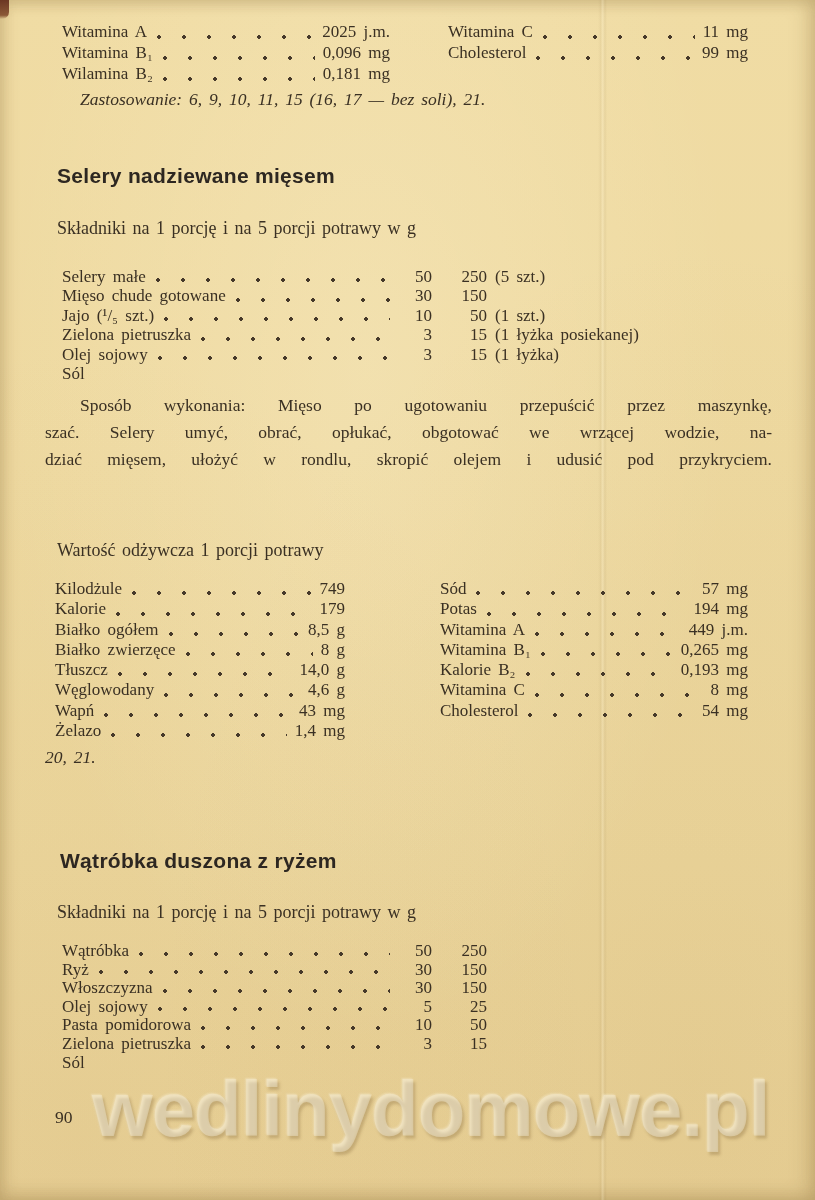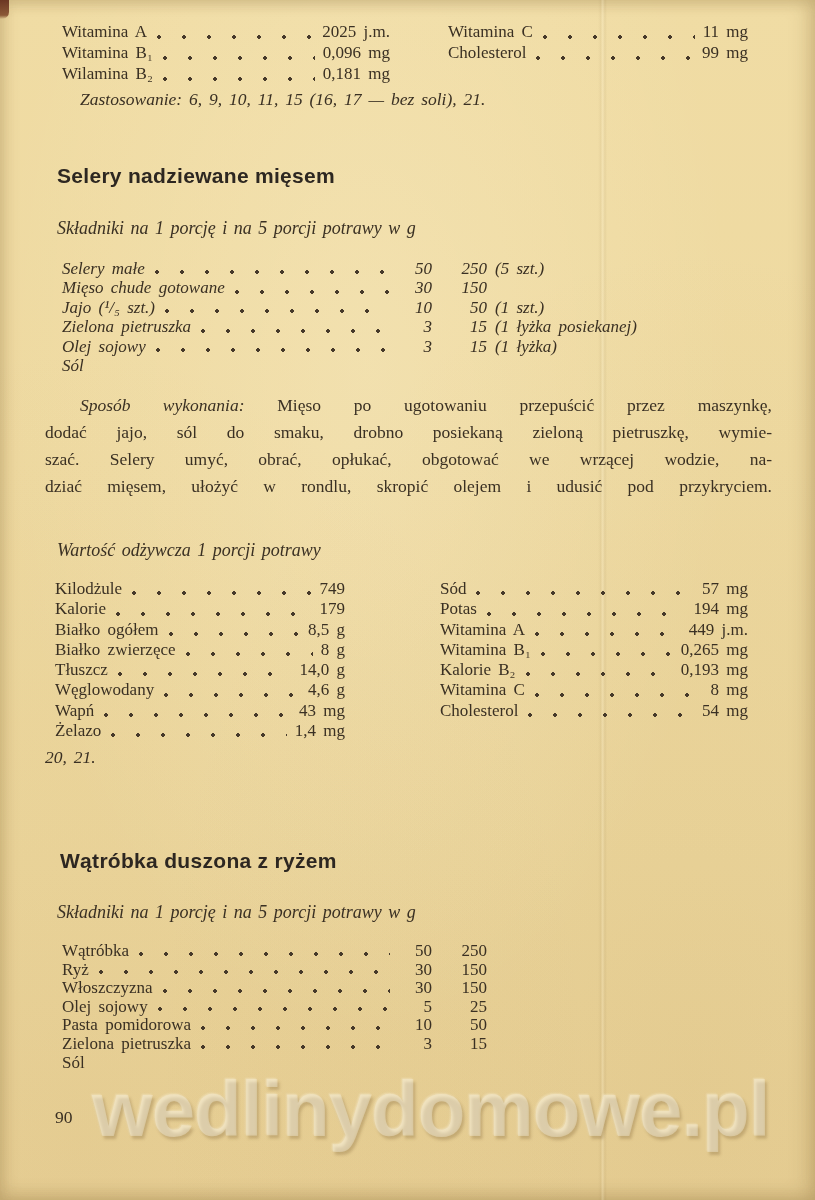--- a/index.html
+++ b/index.html
@@ -46,21 +46,21 @@
   }
   .val{text-align:right;}
   .iq1{width:34px;text-align:right;flex:0 0 auto;}
   .igap{width:16px;flex:0 0 auto;}
   .iq5{width:39px;text-align:right;flex:0 0 auto;}
   .inote{margin-left:8px;width:190px;flex:0 0 auto;}
   .heading{
     font-family:"Liberation Sans", sans-serif;font-weight:700;
     font-size:21px;letter-spacing:.3px;color:#2d2721;
   }
-  .ital{font-style:italic;font-size:18px;word-spacing:2px;}
+  .ital{font-size:18px;word-spacing:2px;}
   .jline{height:27px;text-align:justify;text-align-last:justify;font-size:17.5px;word-spacing:2.5px;}
   .jline.plain{text-align:left;text-align-last:left;}
   .indent{text-indent:35px;}
   .zast{font-style:italic;font-size:17.5px;word-spacing:2.5px;}
   .watermark{
     position:absolute;left:92px;top:1070px;width:700px;
     font-family:"Liberation Sans", sans-serif;font-weight:700;
     font-size:78px;letter-spacing:-1px;line-height:1;
     color:rgba(246,238,216,0.42);
     text-shadow:2px 3px 3px rgba(110,82,38,0.28), -1px -1px 2px rgba(255,252,240,0.30);
@@ -110,21 +110,21 @@
         <span class="val">99 mg</span>
       </div>
     </div>
 
   <div class="abs zast indent" style="left:45px;top:89px;width:727px;">Zastosowanie: 6, 9, 10, 11, 15 (16, 17 — bez soli), 21.</div>
 
   <h2 class="abs heading" style="left:57px;top:164px;margin:0;">Selery nadziewane mięsem</h2>
 
   <div class="abs ital" style="left:57px;top:218px;">Składniki na 1 porcję i na 5 porcji potrawy w g</div>
 
-  <div class="abs" style="left:62px;top:259px;width:623px;font-style:italic;">
+  <div class="abs" style="left:62px;top:267px;width:623px;">
 
       <div class="row irow">
         <span class="iname">Selery małe</span>
         <span class="leader"></span>
         <span class="iq1">50</span>
         <span class="igap"></span>
         <span class="iq5">250</span>
         <span class="inote">(5 szt.)</span>
       </div>
 
@@ -167,21 +167,20 @@
       <div class="row irow bare">
         <span class="iname">Sól</span>
 
       </div>
     </div>
 
   <div class="abs" style="left:45px;top:395px;width:727px;">
     <div class="jline indent"><span class="ital" style="font-size:17.5px;">Sposób wykonania:</span><span> Mięso po ugotowaniu przepuścić przez maszynkę,</span></div>
     <div>
 
-        <div class="jline">dodać jajo, sól do smaku, drobno posiekaną zieloną pietruszkę, wymie-</div>
 
         <div class="jline">szać. Selery umyć, obrać, opłukać, obgotować we wrzącej wodzie, na-</div>
 
         <div class="jline">dziać mięsem, ułożyć w rondlu, skropić olejem i udusić pod przykryciem.</div>
       </div>
   </div>
 
   <div class="abs ital" style="left:57px;top:540px;">Wartość odżywcza 1 porcji potrawy</div>
 
   <div class="abs" style="left:55px;top:579px;width:290px;">

